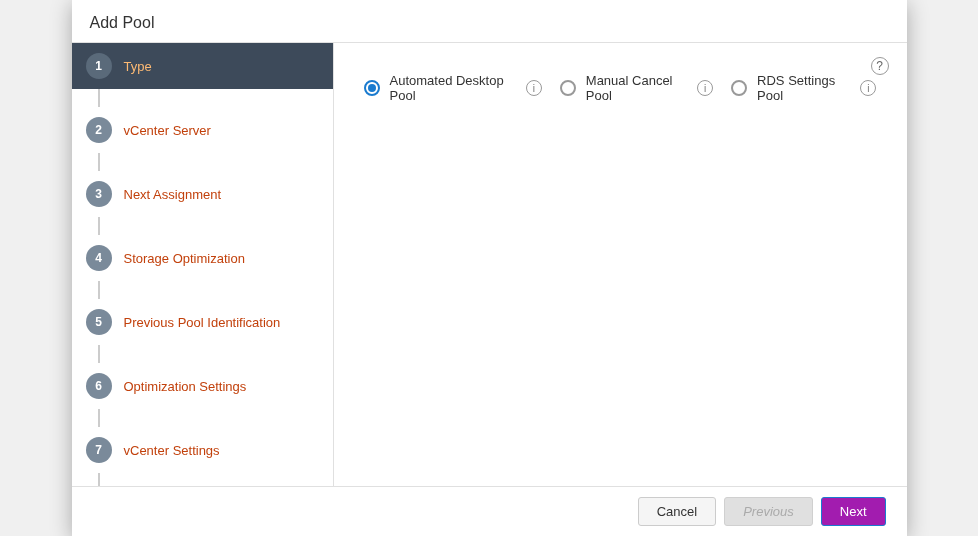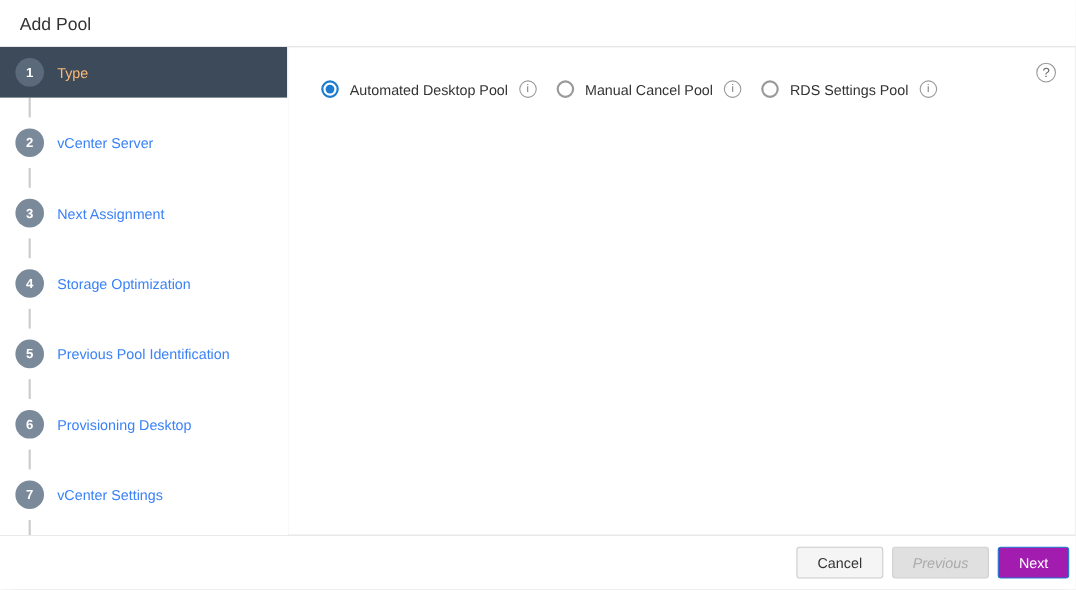--- a/index.html
+++ b/index.html
@@ -7,21 +7,21 @@
       font-family: -apple-system, BlinkMacSystemFont, "Segoe UI", Arial, sans-serif;
       background: #f0f0f0;
       display: flex;
       align-items: center;
       justify-content: center;
       min-height: 100vh;
       font-size: 13px;
     }
     .dialog {
       background: #fff;
-      width: 978px;
+      width: 835px;
       height: 536px;
       display: flex;
       flex-direction: column;
       box-shadow: 0 4px 20px rgba(0,0,0,0.3);
       position: relative;
     }
     .dialog-header {
       padding: 14px 18px 10px 18px;
       border-bottom: 1px solid #e0e0e0;
       font-size: 16px;
@@ -70,21 +70,21 @@
       align-items: center;
       justify-content: center;
       flex-shrink: 0;
       margin-right: 12px;
     }
     .step-item.active .step-badge {
       background: #5a6a7a;
     }
     .step-label {
       font-size: 13px;
-      color: #3b82f6;
+      color: #c2410c;
     }
     .step-item.active .step-label {
       color: #fdba74;
       font-weight: 500;
     }
     .content-area {
       flex: 1;
       padding: 30px 30px;
       position: relative;
       overflow-y: auto;
@@ -149,21 +149,21 @@
       display: flex;
       align-items: center;
       justify-content: center;
       cursor: pointer;
       flex-shrink: 0;
     }
     .dialog-footer {
       display: flex;
       justify-content: flex-end;
       align-items: center;
-      padding: 10px 6px;
+      padding: 10px 21px;
       border-top: 1px solid #e0e0e0;
       gap: 8px;
       background: #fff;
     }
     .btn {
       padding: 6px 18px;
       border-radius: 3px;
       font-size: 13px;
       cursor: pointer;
       border: 1px solid #ccc;
@@ -218,21 +218,21 @@
       <div class="step-connector"></div>
 
       <div class="step-item">
         <div class="step-badge">5</div>
         <span class="step-label">Previous Pool Identification</span>
       </div>
       <div class="step-connector"></div>
 
       <div class="step-item">
         <div class="step-badge">6</div>
-        <span class="step-label">Provisioning Desktop</span>
+        <span class="step-label">Optimization Settings</span>
       </div>
       <div class="step-connector"></div>
 
       <div class="step-item">
         <div class="step-badge">7</div>
         <span class="step-label">vCenter Settings</span>
       </div>
       <div class="step-connector"></div>
 
     </div>

